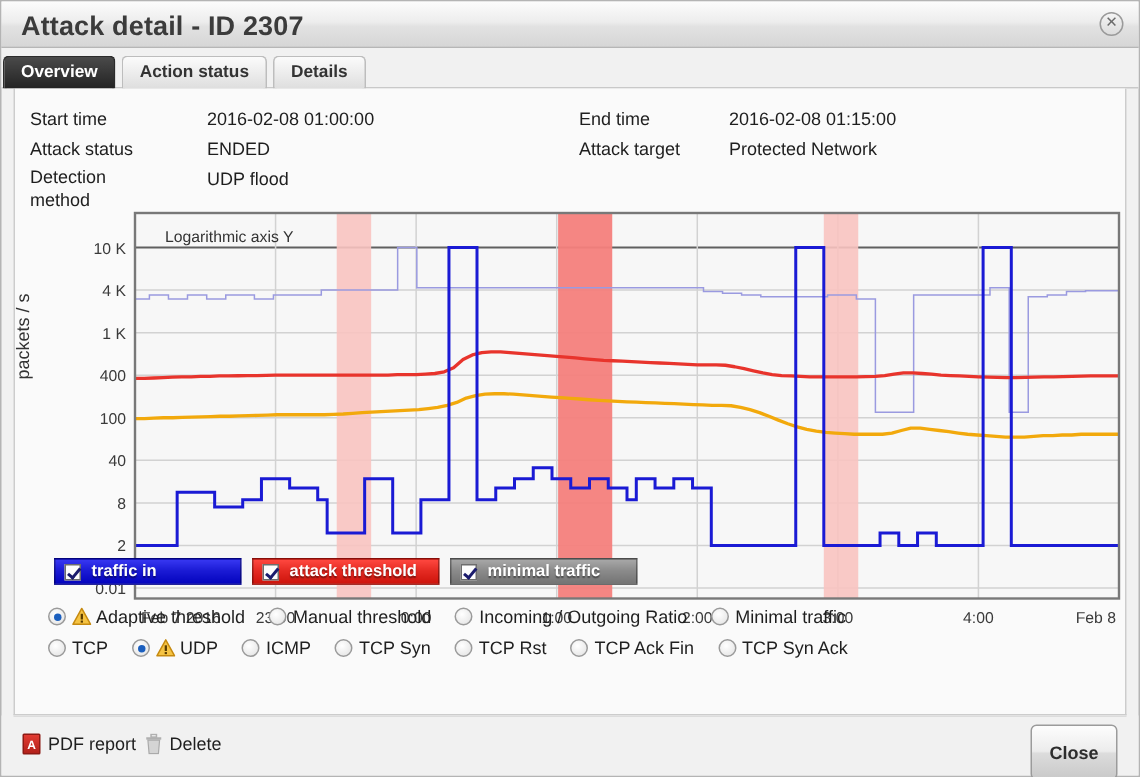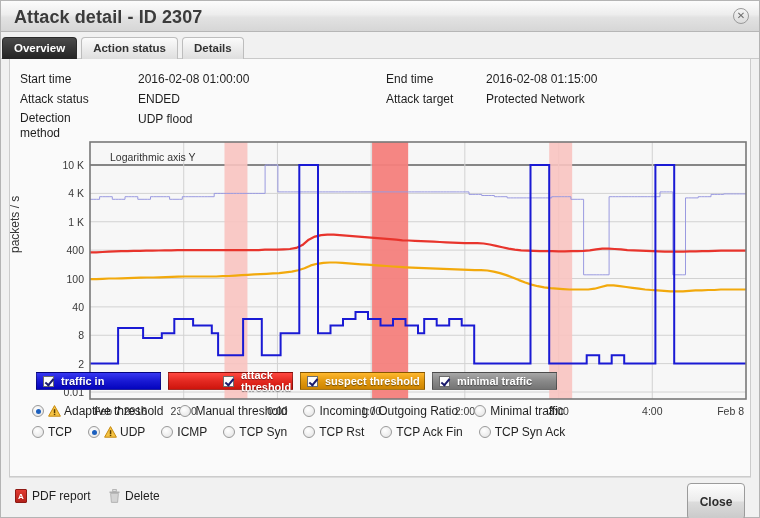--- a/index.html
+++ b/index.html
@@ -132,21 +132,21 @@
   #footer{
     flex:0 0 40px;height:40px;position:relative;
     background:#f1f1f1;
   }
   #footer-sep{position:absolute;left:8px;right:8px;top:0;height:1px;background:#dcdcdc;}
   .flink{
     position:absolute;top:12px;display:flex;align-items:center;
     font-size:12px;color:#1f1f1f;cursor:pointer;
   }
   #pdf-link{left:14px;}
-  #del-link{left:108px;}
+  #del-link{left:96px;}
   .pdf-icon{
     width:12px;height:14px;margin-right:5px;flex:0 0 12px;
     background:linear-gradient(to bottom,#e23b32,#b3211a);
     border:1px solid #8e1a14;border-radius:1px;
     color:#fff;font-size:8px;font-weight:bold;text-align:center;line-height:13px;
     box-sizing:border-box;
   }
   .trash-icon{width:11px;height:14px;margin-right:5px;flex:0 0 11px;position:relative;}
   #close-btn{
     position:absolute;right:14px;top:6px;
@@ -238,27 +238,23 @@
           <text x="724" y="280" text-anchor="end" font-family="&quot;Liberation Sans&quot;, sans-serif" font-size="10.5" fill="#3a3a3a">Feb 8</text>
           <text x="90" y="26" font-family="&quot;Liberation Sans&quot;, sans-serif" font-size="10.5" fill="#333">Logarithmic axis Y</text>
         </svg>
     </div>
 
     <div id="legend">
       <div class="legend-btn" style="background: linear-gradient(rgb(56, 56, 242) 0%, rgb(26, 26, 212) 48%, rgb(4, 4, 190) 100%);">
         <span class="legend-cb"></span>
         <span>traffic in</span>
       </div>
-      <div class="legend-btn" style="background: linear-gradient(rgb(255, 72, 64) 0%, rgb(228, 42, 34) 48%, rgb(206, 20, 12) 100%); padding-left: 48px;">
+      <div class="legend-btn" style="background: linear-gradient(rgb(255, 72, 64) 0%, rgb(228, 42, 34) 48%, rgb(206, 20, 12) 100%);">
         <span class="legend-cb"></span>
         <span>attack threshold</span>
-      </div>
-      <div class="legend-btn" style="background: linear-gradient(rgb(255, 184, 46) 0%, rgb(227, 154, 16) 48%, rgb(205, 132, 0) 100%);">
-        <span class="legend-cb"></span>
-        <span>suspect threshold</span>
       </div>
       <div class="legend-btn" style="background: linear-gradient(rgb(168, 168, 168) 0%, rgb(138, 138, 138) 48%, rgb(116, 116, 116) 100%);">
         <span class="legend-cb"></span>
         <span>minimal traffic</span>
       </div>
     </div>
 
     <div id="radios">
       <div class="radio-row">
         <div class="radio-item">

